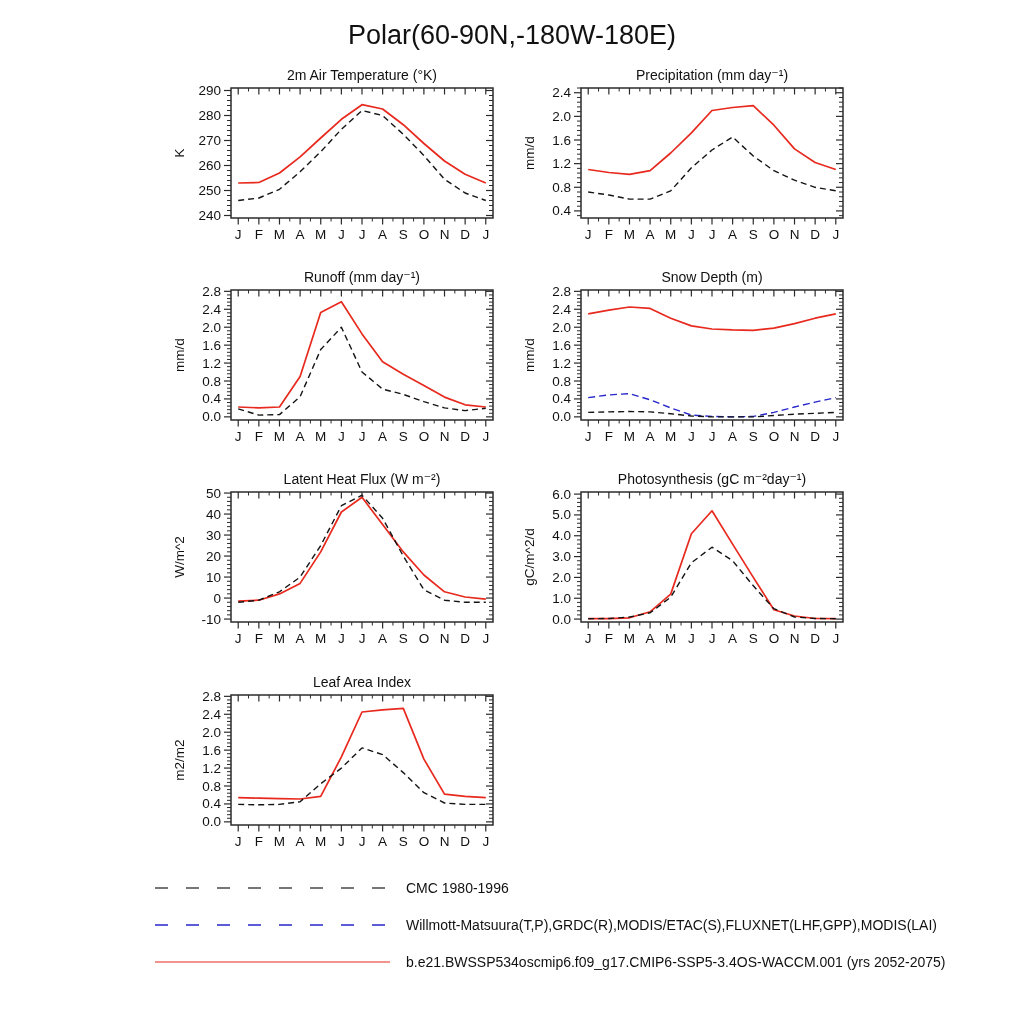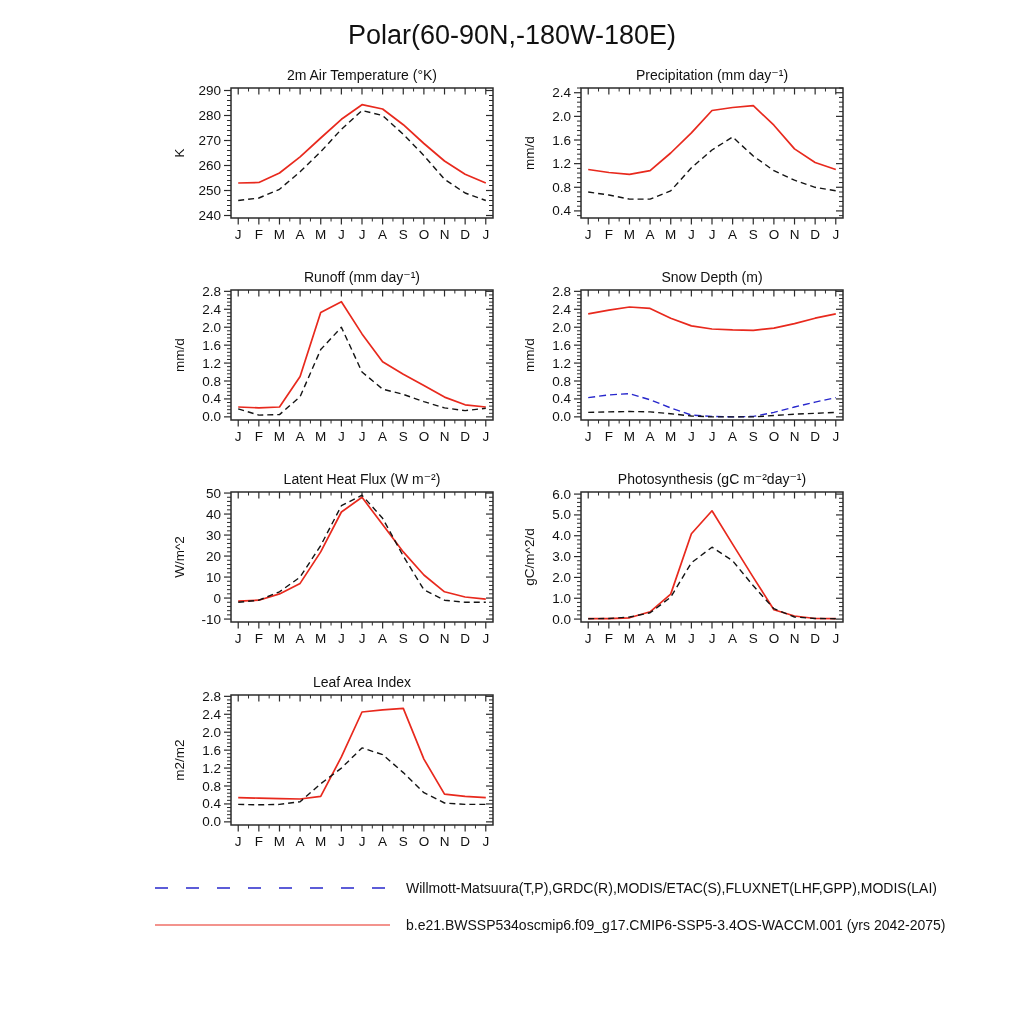--- a/index.html
+++ b/index.html
@@ -1007,24 +1007,30 @@
         <text x="362" y="687" text-anchor="middle" font-size="14px">Leaf Area Index</text>
         <text x="184" y="760" text-anchor="middle" font-size="13.5px" transform="rotate(-90 184 760)">m2/m2</text>
         <polyline points="238.2,797.7 258.9,798.1 279.5,798.6 300.1,799.0 320.7,796.3 341.4,756.9 362.0,712.0 382.6,709.8 403.3,708.4 423.9,759.1 444.5,794.1 465.1,796.3 485.8,797.7" fill="none" stroke="#e8291d" stroke-width="1.7" stroke-dasharray="none" stroke-linejoin="round"></polyline>
         <polyline points="238.2,804.4 258.9,804.8 279.5,804.4 300.1,801.7 320.7,783.8 341.4,768.1 362.0,747.9 382.6,754.6 403.3,772.6 423.9,792.7 444.5,803.0 465.1,804.4 485.8,804.4" fill="none" stroke="#141414" stroke-width="1.4" stroke-dasharray="6 4" stroke-linejoin="round"></polyline>
       </g>
     </svg>
 
   <div class="legend">
     <div class="legend-row">
       <svg class="legend-line">
+          <line x1="0" y1="12" x2="235" y2="12" stroke="#4a4a4a" stroke-width="1.3" stroke-dasharray="13 18"></line>
+        </svg>
+      <span class="legend-label">CMC 1980-1996</span>
+    </div>
+    <div class="legend-row">
+      <svg class="legend-line">
           <line x1="0" y1="12" x2="235" y2="12" stroke="#2727cc" stroke-width="1.3" stroke-dasharray="13 18"></line>
         </svg>
       <span class="legend-label">Willmott-Matsuura(T,P),GRDC(R),MODIS/ETAC(S),FLUXNET(LHF,GPP),MODIS(LAI)</span>
     </div>
     <div class="legend-row">
       <svg class="legend-line">
           <line x1="0" y1="12" x2="235" y2="12" stroke="#e8291d" stroke-width="1.1"></line>
         </svg>
-      <span class="legend-label">b.e21.BWSSP534oscmip6.f09_g17.CMIP6-SSP5-3.4OS-WACCM.001 (yrs 2042-2075)</span>
+      <span class="legend-label">b.e21.BWSSP534oscmip6.f09_g17.CMIP6-SSP5-3.4OS-WACCM.001 (yrs 2052-2075)</span>
     </div>
   </div>
 </div>
 
 </body></html>

